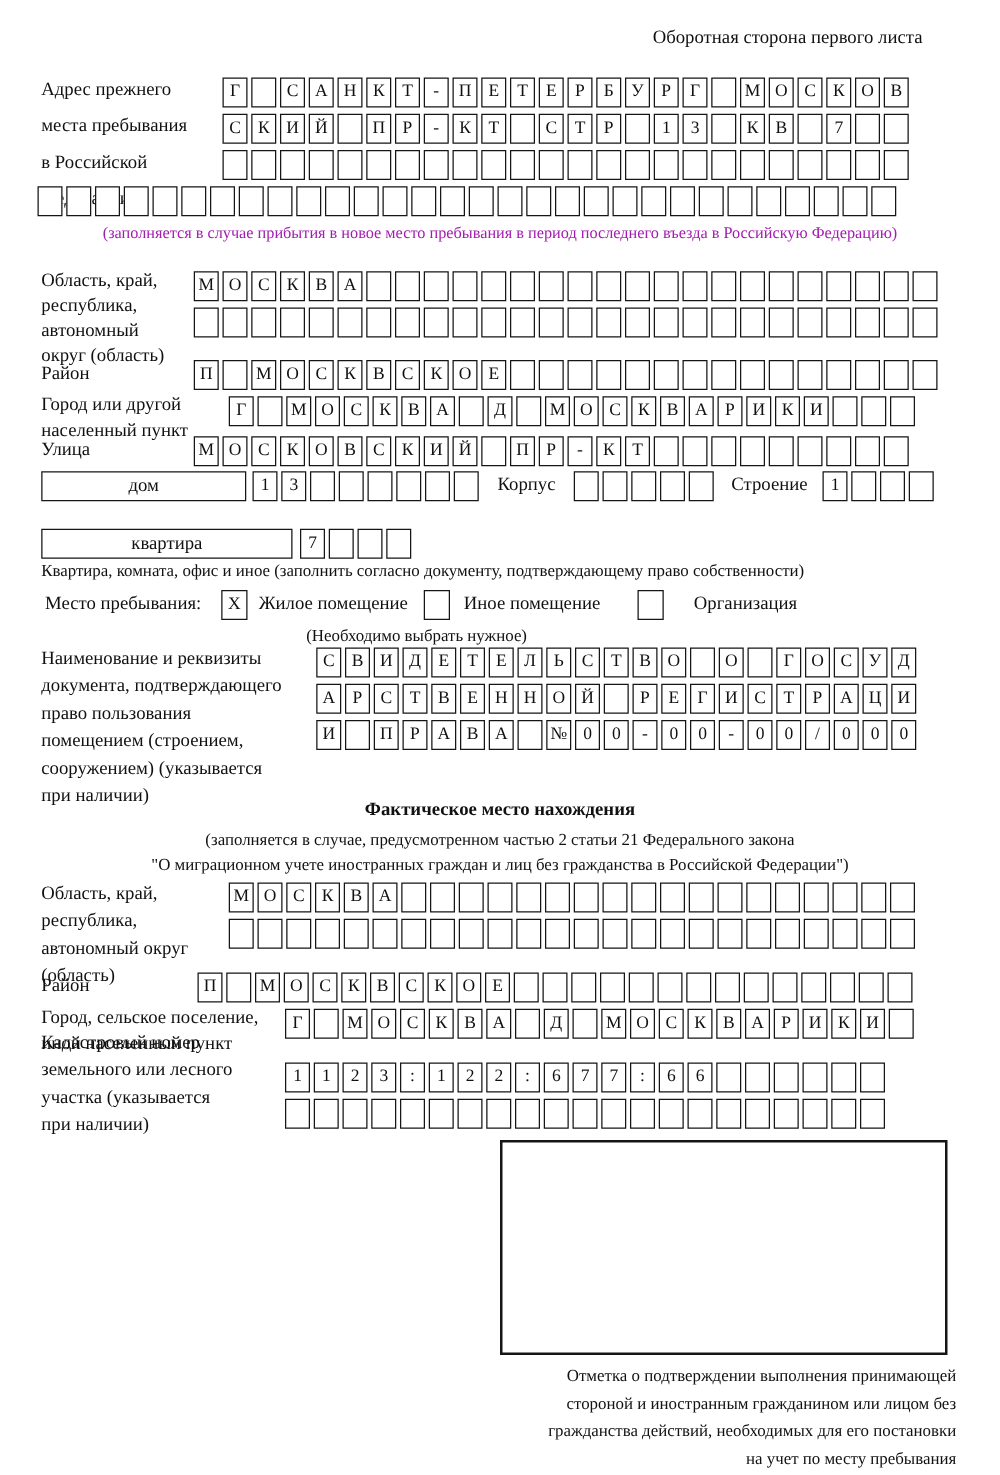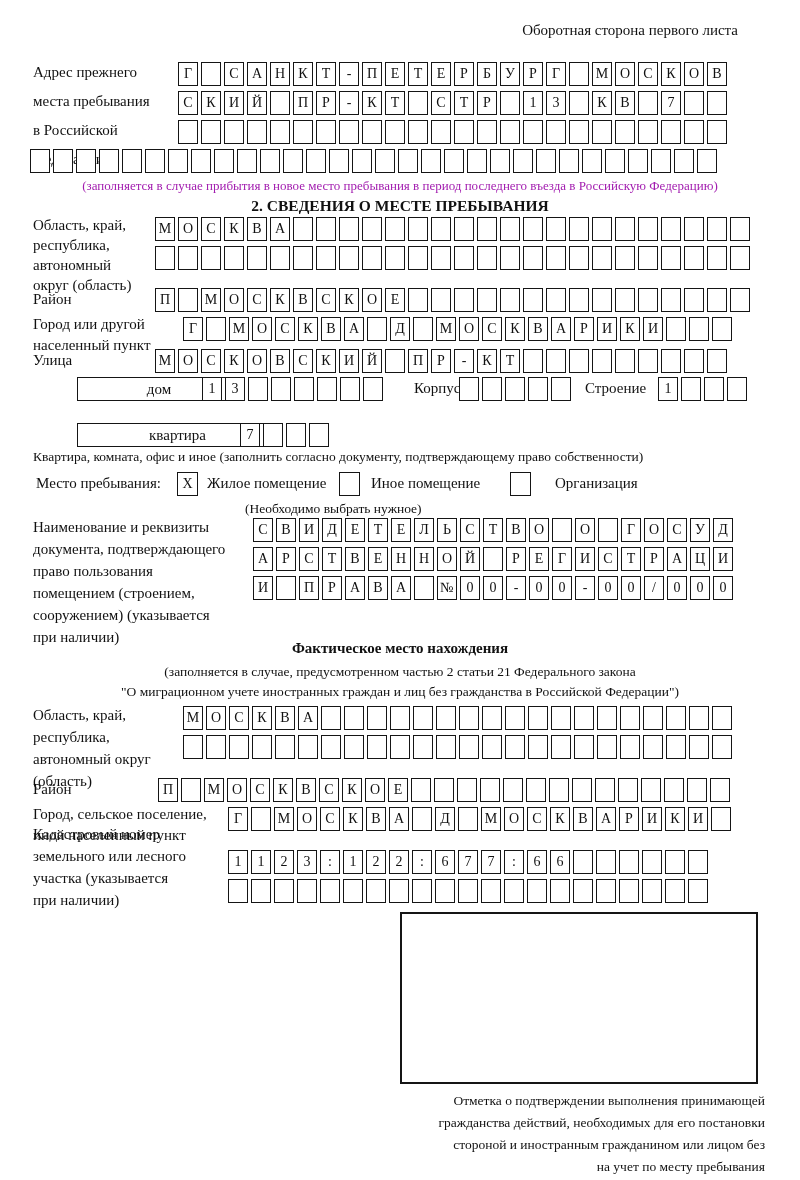--- a/index.html
+++ b/index.html
@@ -8,21 +8,21 @@
   .abs{position:absolute;}
   .lbl{font-size:15px;line-height:29px;color:#111;}
   .lbl.lh20 div{line-height:20px;}
   .lbl.lh21 div{line-height:21px;}
   .lbl.lh22 div{line-height:22px;}
   .cellrow{display:flex;}
   .cell{display:inline-flex;align-items:center;justify-content:center;
         width:18px;height:22px;border:1.5px solid #151515;margin-right:3px;
         font-size:14px;line-height:1;background:#fff;flex:none;}
   .boxlbl{display:flex;align-items:center;justify-content:center;
-        border:1.5px solid #151515;height:22px;font-size:15px;background:#fff;margin-left:44px;}
+        border:1.5px solid #151515;height:22px;font-size:15px;background:#fff;}
   .chk{display:inline-flex;align-items:center;justify-content:center;
         width:19px;height:22px;border:1.5px solid #151515;font-size:14px;background:#fff;}
   .cap{font-size:13px;color:#a21caf;}
   .cap13-5{font-size:13.5px;color:#111;}
   .center{left:0;right:0;text-align:center;}
   .title{font-weight:bold;font-size:15.5px;}
   .inline15{font-size:15px;}
   .stamp{border:2px solid #151515;background:#fff;}
 </style>
 </head>
@@ -143,21 +143,20 @@
       <span class="cell"></span>
       <span class="cell"></span>
       <span class="cell"></span>
       <span class="cell"></span>
       <span class="cell"></span>
       <span class="cell"></span>
       <span class="cell"></span>
     </div>
   <div class="abs cap center" style="top:178px;">(заполняется в случае прибытия в новое место пребывания в период последнего въезда в Российскую Федерацию)</div>
 
-  <div class="abs title center" style="top:197px;">2. СВЕДЕНИЯ О МЕСТЕ ПРЕБЫВАНИЯ</div>
 
   <div class="abs lbl lh20" style="left:33px;top:215px;">
     <div>Область, край,</div>
     <div>республика,</div>
     <div>автономный</div>
     <div>округ (область)</div>
   </div>
   <div class="abs cellrow" style="left:155px;top:217px;">
       <span class="cell">М</span>
       <span class="cell">О</span>
@@ -309,21 +308,21 @@
   <div class="abs cellrow" style="left:202px;top:377px;">
       <span class="cell">1</span>
       <span class="cell">3</span>
       <span class="cell"></span>
       <span class="cell"></span>
       <span class="cell"></span>
       <span class="cell"></span>
       <span class="cell"></span>
       <span class="cell"></span>
     </div>
-  <div class="abs inline15" style="left:414px;top:380px;text-align:center;">Корпус</div>
+  <div class="abs inline15" style="left:398px;top:380px;text-align:center;">Корпус</div>
   <div class="abs cellrow" style="left:459px;top:377px;">
       <span class="cell"></span>
       <span class="cell"></span>
       <span class="cell"></span>
       <span class="cell"></span>
       <span class="cell"></span>
     </div>
   <div class="abs inline15" style="left:585px;top:380px;">Строение</div>
   <div class="abs cellrow" style="left:658px;top:377px;">
       <span class="cell">1</span>
@@ -598,18 +597,18 @@
       <span class="cell"></span>
       <span class="cell"></span>
       <span class="cell"></span>
       <span class="cell"></span>
       <span class="cell"></span>
     </div>
 
   <div class="abs stamp" style="left:400px;top:912px;width:354px;height:168px;"></div>
   <div class="abs cap13-5" style="left:393px;top:1090px;width:372px;text-align:right;line-height:22px;">
     <div>Отметка о подтверждении выполнения принимающей</div>
+    <div>стороной и иностранным гражданином или лицом без</div>
     <div>гражданства действий, необходимых для его постановки</div>
-    <div>стороной и иностранным гражданином или лицом без</div>
     <div>на учет по месту пребывания</div>
   </div>
 
 </div>
 
 </body></html>

